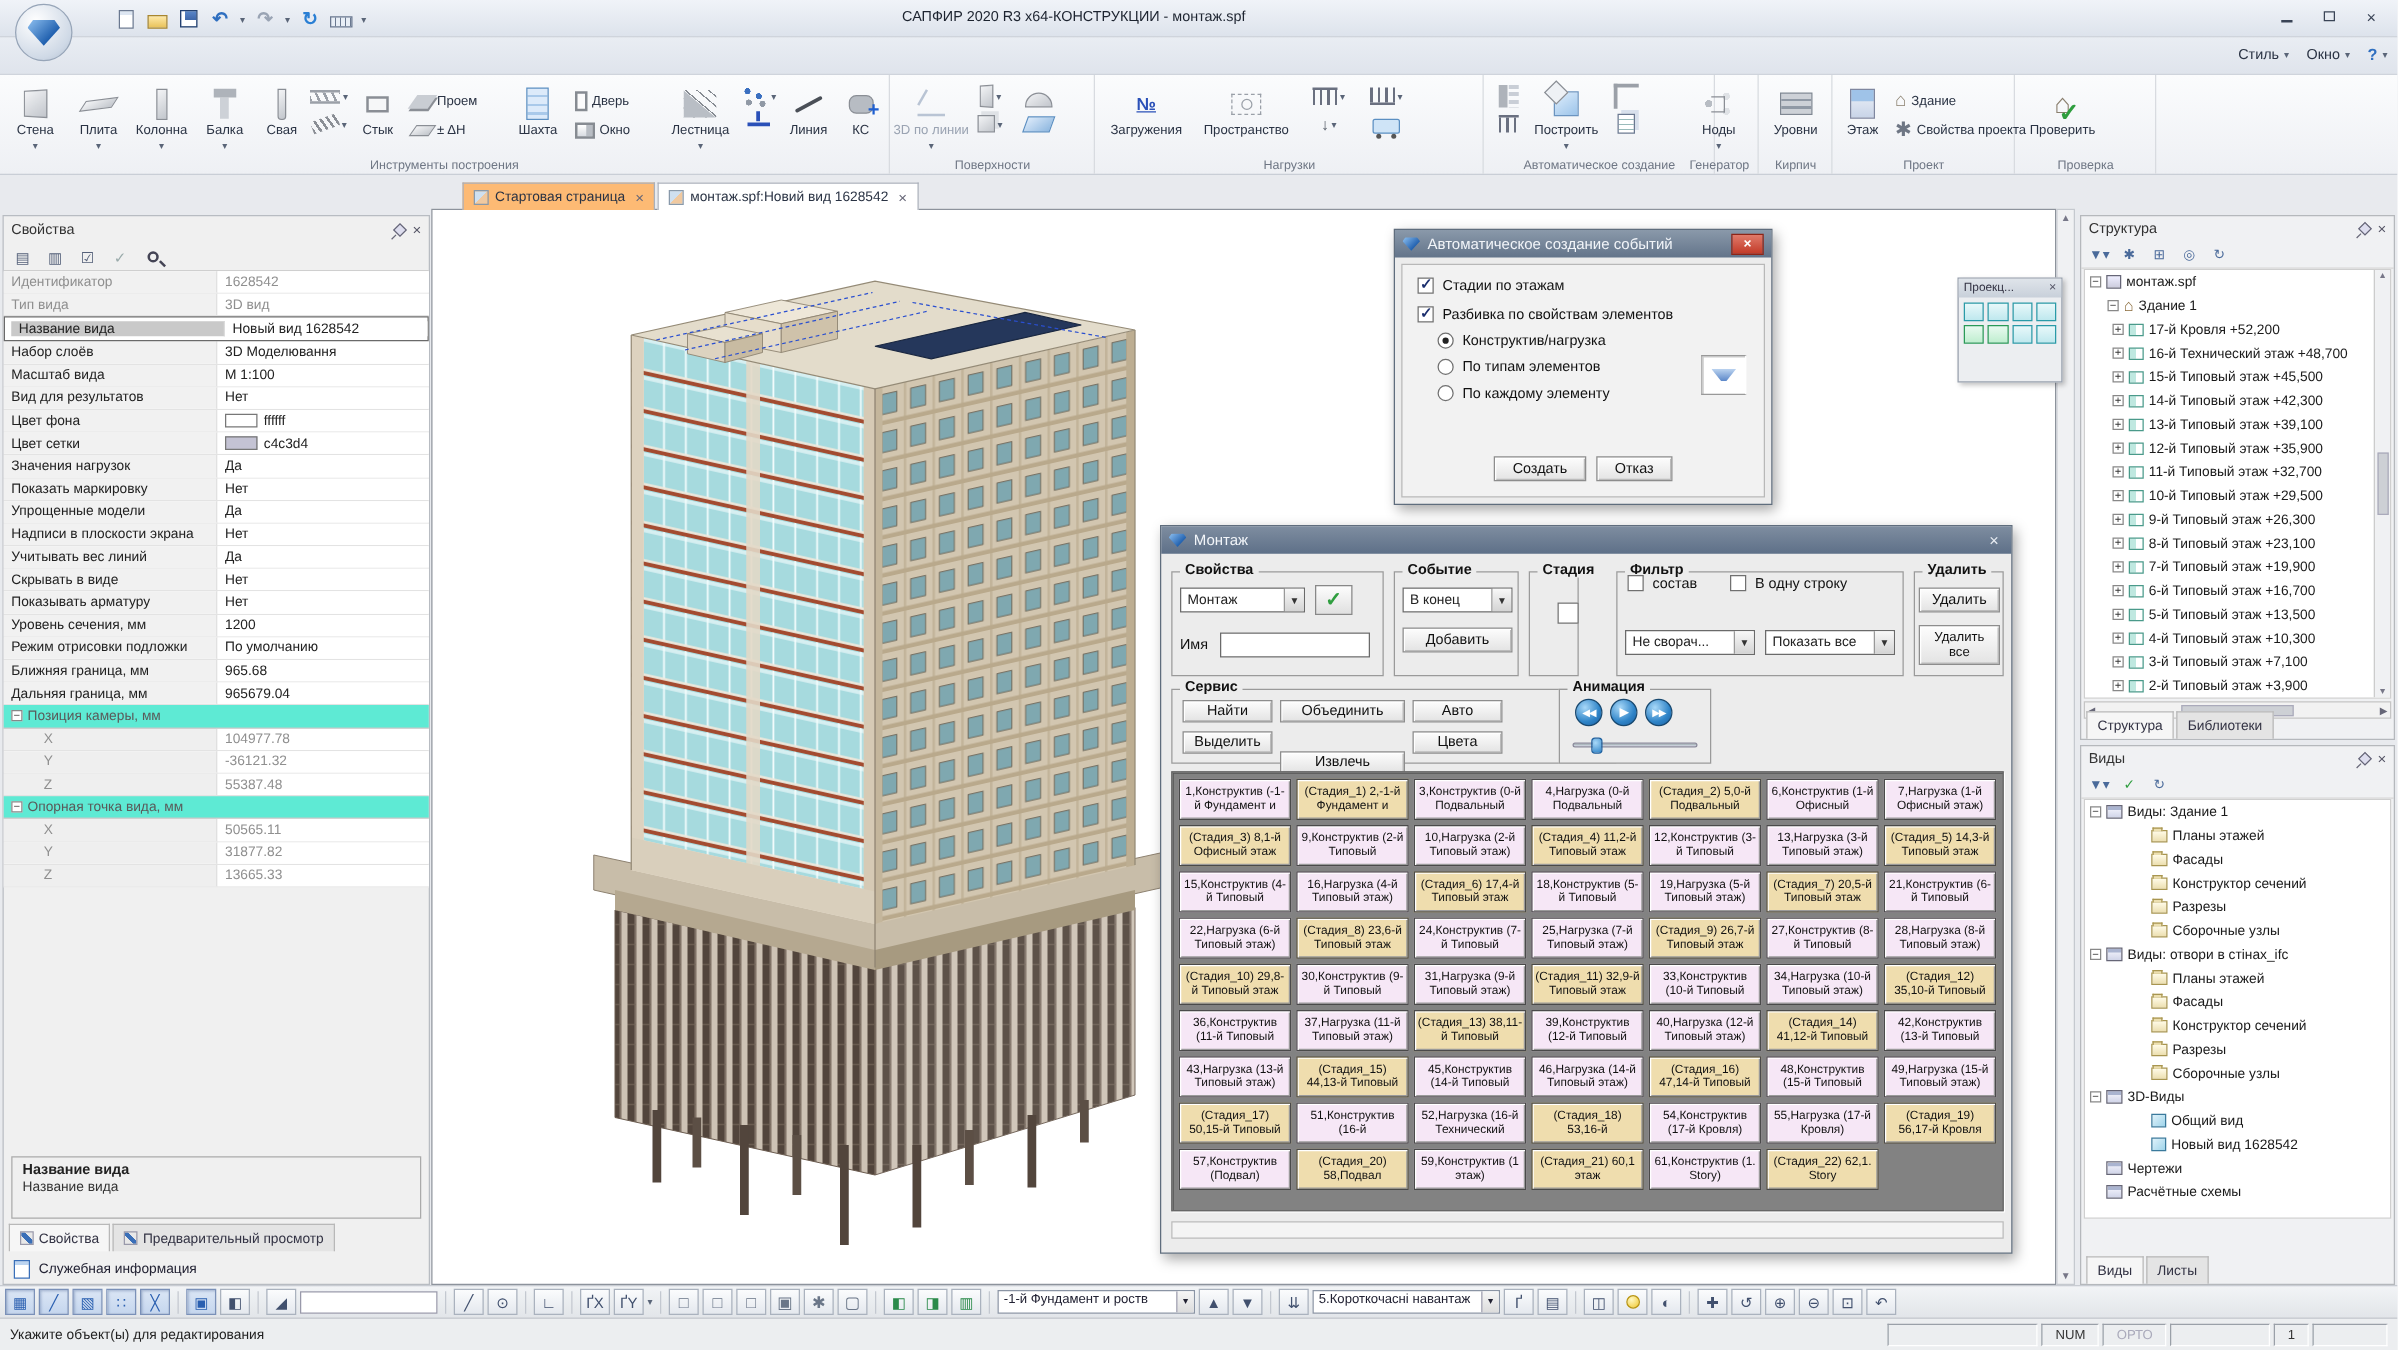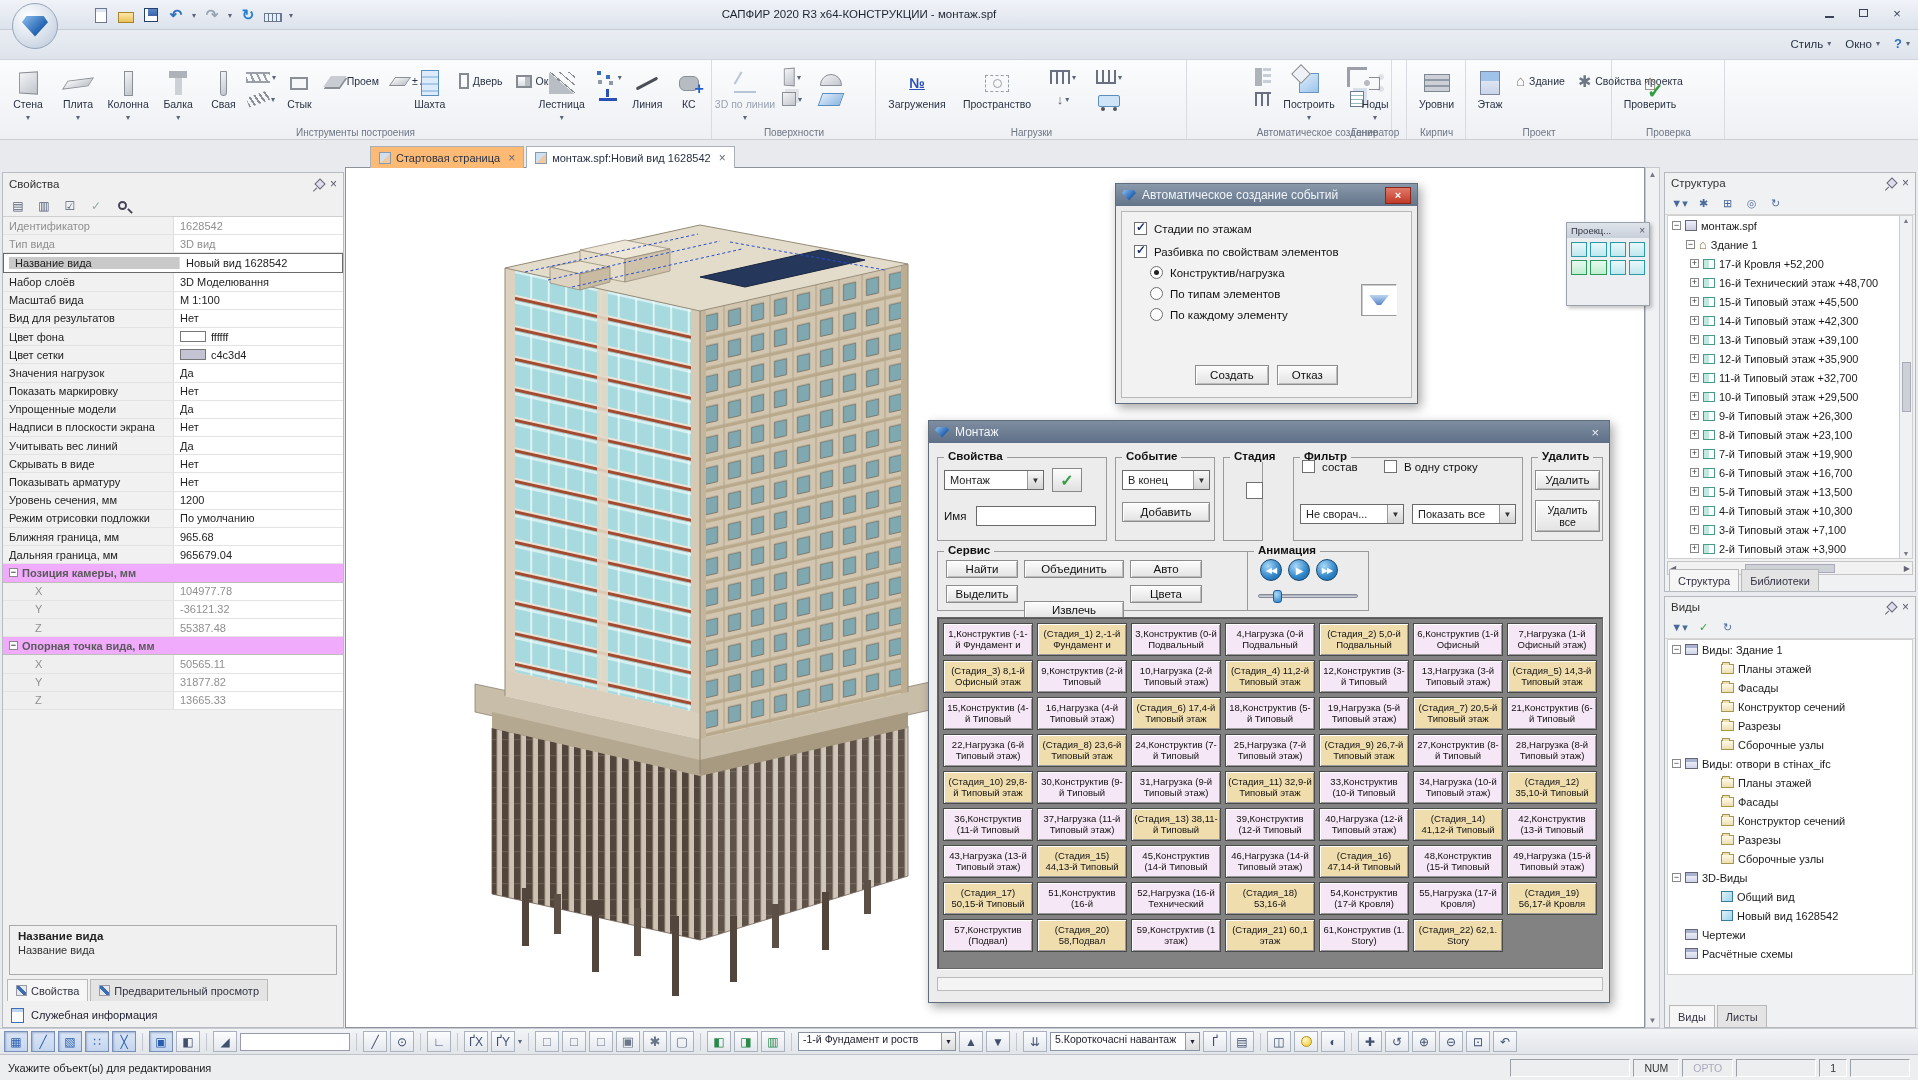--- a/index.html
+++ b/index.html
@@ -39,21 +39,21 @@
   #ribbon{position:absolute;left:0;top:60px;width:1918px;height:80px;background:linear-gradient(#fbfcfd,#eef0f4);border-bottom:1px solid #c9ced6}
   .rgroup{position:absolute;top:0;height:79px;border-right:1px solid #d8dbe0;padding:3px 4px 14px 4px;display:flex;align-items:flex-start;gap:2px}
   .rglabel{position:absolute;bottom:1px;left:0;right:0;text-align:center;font-size:10px;color:#6e7684;white-space:nowrap;overflow:hidden}
   .rbtn{width:50px;height:62px;display:flex;flex-direction:column;align-items:center;justify-content:flex-start;padding-top:3px;border:1px solid transparent;border-radius:2px}
   .rbtn .ric{height:32px;display:flex;align-items:center;justify-content:center}
   .rbtn .rlab{font-size:10.5px;color:#2a3344;text-align:center;line-height:11px;white-space:nowrap}
   .rbtn .dda::after{content:"▾";font-size:8px;color:#5a6578}
   .rbtn.disabled .rlab{color:#9aa3b2}
   .rstack{display:flex;flex-direction:column;gap:2px;padding-top:4px;width:34px}
   .sbtn{height:20px;display:flex;align-items:center;justify-content:center;gap:2px;border:1px solid transparent}
-  .lstack{display:flex;flex-direction:row;gap:3px;padding-top:8px}
+  .lstack{display:flex;flex-direction:column;gap:3px;padding-top:8px}
   .lbtn{display:flex;align-items:center;gap:4px;height:20px;padding:0 4px;border:1px solid transparent;white-space:nowrap;font-size:10.5px;color:#2a3344}
   .shape{display:inline-block;border:1px solid #8a8e95;background:linear-gradient(145deg,#f3f4f6,#c2c6cc)}
   .s-wall{width:20px;height:22px;transform:perspective(60px) rotateY(-20deg)}
   .s-slab{width:24px;height:9px;transform:skewX(-38deg) rotate(-8deg)}
   .s-col{width:9px;height:25px}
   .s-beam{width:18px;height:24px;border:none;background:linear-gradient(#aeb3ba,#aeb3ba) top center/18px 7px no-repeat,linear-gradient(#cdd1d7,#cdd1d7) bottom center/7px 17px no-repeat}
   .s-pile{width:7px;height:25px;border-radius:0 0 3px 3px}
   .s-truss{width:24px;height:11px;border:none;border-top:2px solid #9ba0a8;border-bottom:2px solid #9ba0a8;background:repeating-linear-gradient(65deg,#9ba0a8 0 2px,transparent 2px 6px)}
   .s-spring{width:22px;height:10px;border:none;background:repeating-linear-gradient(75deg,#8a8e95 0 2px,transparent 2px 5px);transform:rotate(-20deg)}
   .s-joint{width:18px;height:13px;border:2px solid #8a8e95;background:#f6f7f8}
@@ -108,21 +108,21 @@
   .pti{width:18px;height:16px;display:flex;align-items:center;justify-content:center;color:#55617a;font-size:12px;border:1px solid transparent}
   .mag{width:9px;height:9px;border:2px solid #445;border-radius:50%;position:relative}
   .mag::after{content:"";position:absolute;left:7px;top:7px;width:6px;height:2px;background:#445;transform:rotate(45deg)}
   #lp-grid{background:#fff}
   .prow{display:flex;height:18.2px;border-bottom:1px solid #e3e3e3;align-items:stretch;font-size:11px}
   .prow .pl{width:171px;padding-left:6px;background:#f1f1f1;border-right:1px solid #dcdcdc;display:flex;align-items:center;gap:4px;overflow:hidden;white-space:nowrap}
   .prow .pv{flex:1;padding-left:6px;background:#fff;display:flex;align-items:center;gap:5px;overflow:hidden;white-space:nowrap}
   .prow.dim .pl,.prow.dim .pv{color:#8f8f8f}
   .prow.sel .pl{background:#c9c9c9}
   .prow.grp{background:#d2d2d2;border-bottom:1px solid #bdbdbd}
-  .prow.grp .pl{flex:1;width:auto;background:#f0abfc;font-weight:bold;color:#5a5a5a;border-right:none}
+  .prow.grp .pl{flex:1;width:auto;background:#5eead4;font-weight:normal;color:#5a5a5a;border-right:none}
   .prow.sub .pl{padding-left:32px;color:#8f8f8f;background:#efefef}
   .prow.sub .pv{color:#8f8f8f}
   .pexp{display:none;width:9px;height:9px;border:1px solid #888;background:#fff;font-size:9px;line-height:7px;text-align:center;color:#444}
   .prow.grp .pexp{display:inline-block}
   .pexp::before{content:"−"}
   .swb{width:26px;height:11px;border:1px solid #777;display:none;flex:none}
   .swb.sw-white{display:inline-block;background:#ffffff}
   .swb.sw-grey{display:inline-block;background:#c4c3d4}
   #lp-footer{position:absolute;left:6px;right:6px;top:752px;height:50px;background:#f0f0f0;border:1px solid #aaa;padding:4px 8px}
   #lp-footer .ft{font-weight:bold;font-size:11.5px}
@@ -457,21 +457,21 @@
           <span class="shape s-load1" style="transform:rotate(180deg)"></span>
           <span class="ddv">▾</span>
         </div>
       <div class="sbtn">
           <span class="shape s-truck"></span>
         </div>
     </div>
     <div class="rglabel">Нагрузки</div>
   </div>
 
-  <div class="rgroup" style="left:1244px;width:148px">
+  <div class="rgroup" style="left:1188px;width:184px">
     <div class="rstack" style="width:30px">
       <div class="sbtn">
           <span class="shape s-retwall"></span>
         </div>
       <div class="sbtn">
           <span class="shape s-load1" style="width:16px"></span>
         </div>
     </div>
     <div class="rbtn" style="width:58px">
         <span class="ric">

